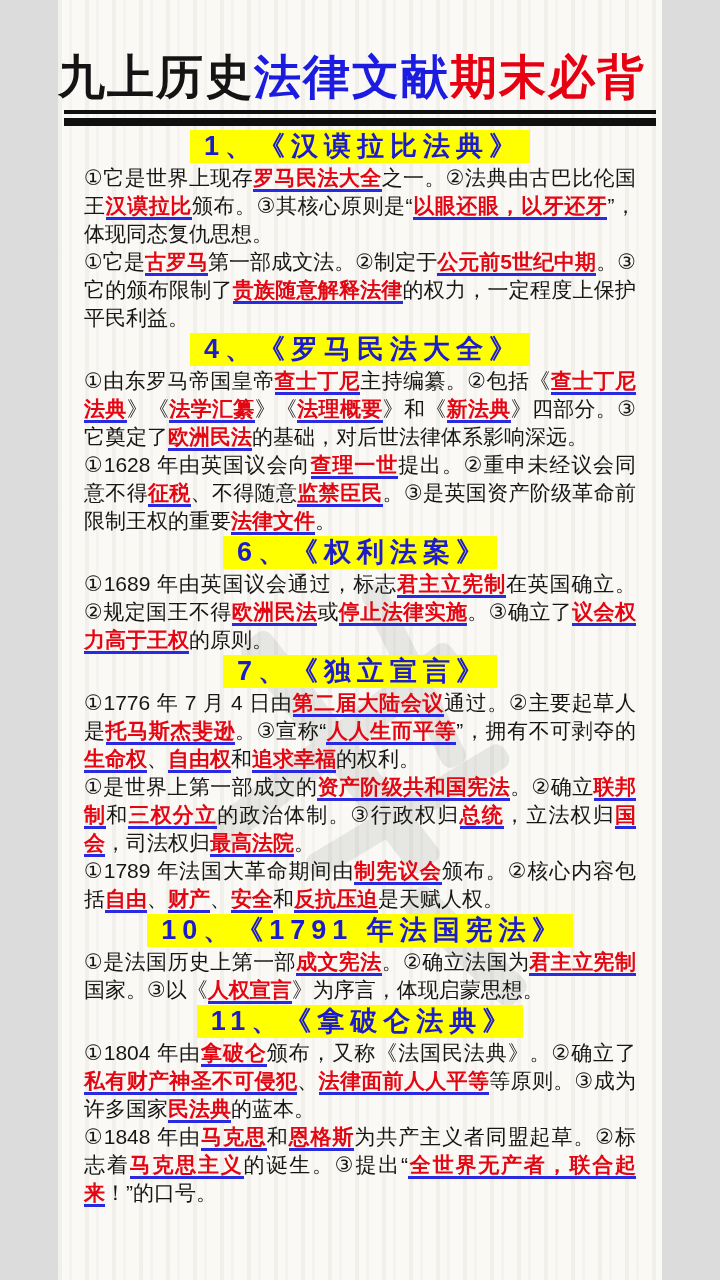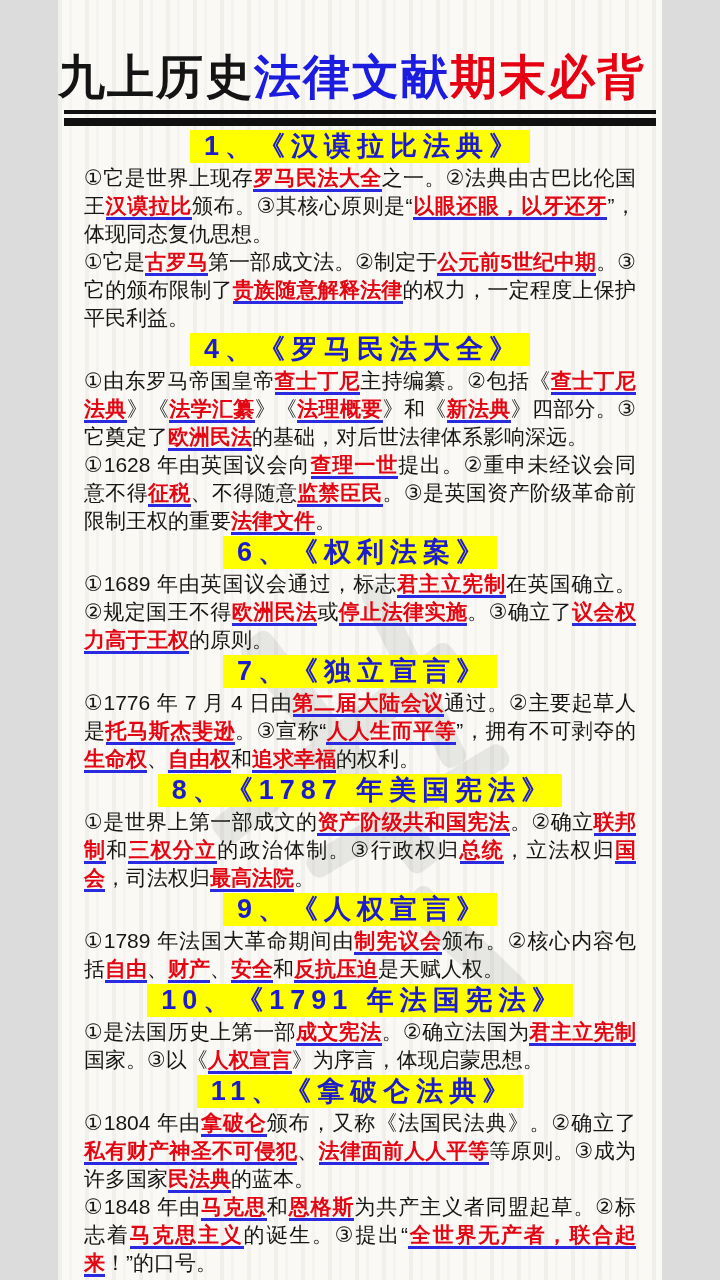--- a/index.html
+++ b/index.html
@@ -113,25 +113,23 @@
         </div>
         <div>
           <div class="section-heading"><span class="heading-pill">6、《权利法案》</span></div>
           <p class="section-body"><span class="seg-n">①1689 年由英国议会通过，标志</span><span class="seg-r">君主立宪制</span><span class="seg-n">在英国确立。②规定国王不得</span><span class="seg-r">欧洲民法</span><span class="seg-n">或</span><span class="seg-r">停止法律实施</span><span class="seg-n">。③确立了</span><span class="seg-r">议会权力高于王权</span><span class="seg-n">的原则。</span></p>
         </div>
         <div>
           <div class="section-heading"><span class="heading-pill">7、《独立宣言》</span></div>
           <p class="section-body"><span class="seg-n">①1776 年 7 月 4 日由</span><span class="seg-r">第二届大陆会议</span><span class="seg-n">通过。②主要起草人是</span><span class="seg-r">托马斯杰斐逊</span><span class="seg-n">。③宣称“</span><span class="seg-r">人人生而平等</span><span class="seg-n">”，拥有不可剥夺的</span><span class="seg-r">生命权</span><span class="seg-n">、</span><span class="seg-r">自由权</span><span class="seg-n">和</span><span class="seg-r">追求幸福</span><span class="seg-n">的权利。</span></p>
         </div>
         <div>
-          <div class="section-heading"><span class="heading-pill">8、《1787 年美国宪法》</span></div>
           <p class="section-body"><span class="seg-n">①是世界上第一部成文的</span><span class="seg-r">资产阶级共和国宪法</span><span class="seg-n">。②确立</span><span class="seg-r">联邦制</span><span class="seg-n">和</span><span class="seg-r">三权分立</span><span class="seg-n">的政治体制。③行政权归</span><span class="seg-r">总统</span><span class="seg-n">，立法权归</span><span class="seg-r">国会</span><span class="seg-n">，司法权归</span><span class="seg-r">最高法院</span><span class="seg-n">。</span></p>
         </div>
         <div>
-          <div class="section-heading"><span class="heading-pill">9、《人权宣言》</span></div>
           <p class="section-body"><span class="seg-n">①1789 年法国大革命期间由</span><span class="seg-r">制宪议会</span><span class="seg-n">颁布。②核心内容包括</span><span class="seg-r">自由</span><span class="seg-n">、</span><span class="seg-r">财产</span><span class="seg-n">、</span><span class="seg-r">安全</span><span class="seg-n">和</span><span class="seg-r">反抗压迫</span><span class="seg-n">是天赋人权。</span></p>
         </div>
         <div>
           <div class="section-heading"><span class="heading-pill">10、《1791 年法国宪法》</span></div>
           <p class="section-body"><span class="seg-n">①是法国历史上第一部</span><span class="seg-r">成文宪法</span><span class="seg-n">。②确立法国为</span><span class="seg-r">君主立宪制</span><span class="seg-n">国家。③以《</span><span class="seg-r">人权宣言</span><span class="seg-n">》为序言，体现启蒙思想。</span></p>
         </div>
         <div>
           <div class="section-heading"><span class="heading-pill">11、《拿破仑法典》</span></div>
           <p class="section-body"><span class="seg-n">①1804 年由</span><span class="seg-r">拿破仑</span><span class="seg-n">颁布，又称《法国民法典》。②确立了</span><span class="seg-r">私有财产神圣不可侵犯</span><span class="seg-n">、</span><span class="seg-r">法律面前人人平等</span><span class="seg-n">等原则。③成为许多国家</span><span class="seg-r">民法典</span><span class="seg-n">的蓝本。</span></p>
         </div>

